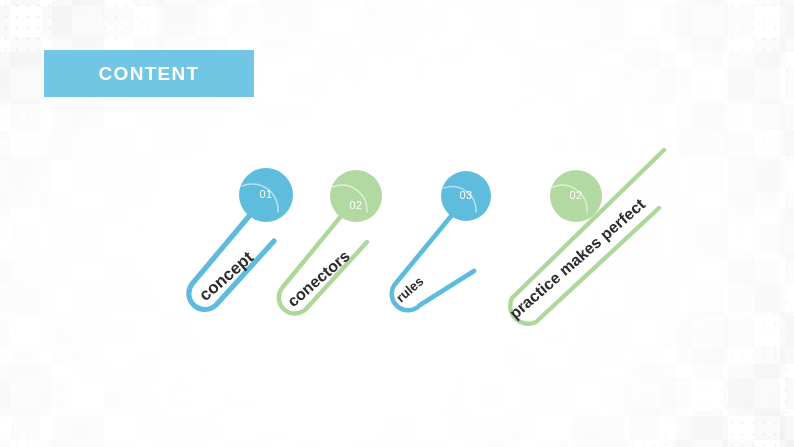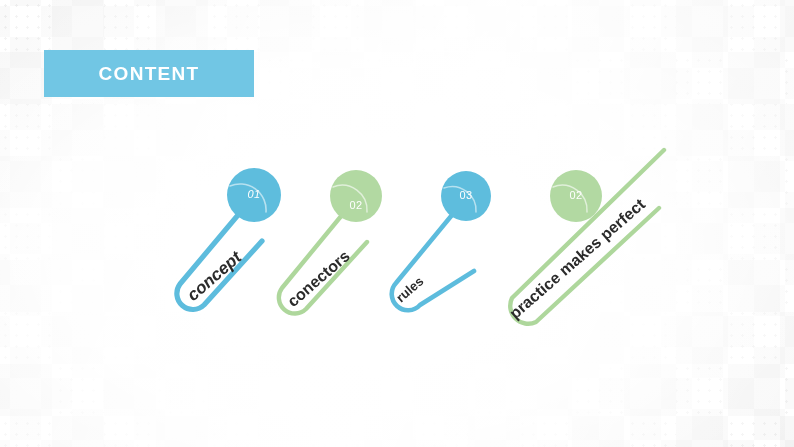--- a/index.html
+++ b/index.html
@@ -125,21 +125,21 @@
   <div class="bg-layer bg-dots"></div>
   <div class="bg-layer bg-veil"></div>
   <div class="bg-layer bg-veil2"></div>
 
   <div id="content-banner">
     <span class="banner-text">CONTENT</span>
   </div>
 
   <div class="pins-area">
 
-    <div class="pin-item" id="pin-1" style="left:4px;top:0;width:716px;height:447px;font-style:italic;">
+    <div class="pin-item" id="pin-1" style="left:16px;top:0;width:716px;height:447px;">
       <svg class="pin-svg" width="794" height="447" viewBox="0 0 794 447">
 
         <path d="M 250 196 L 176 284 A 16 16 0 0 0 200 305 L 258 241" fill="none" stroke="#5dbcdd" stroke-width="5.2" stroke-linecap="round" stroke-linejoin="round"></path>
 
         <circle cx="250" cy="195" r="27" fill="#5ebddd"></circle>
 
         <path d="M 226 186 A 26 26 0 0 1 262 212" fill="none" stroke="#ffffff" stroke-opacity="0.55" stroke-width="1.6" stroke-linecap="round"></path>
       </svg>
       <div class="pin-num" style="left:235px;top:188px;width:30px;">01</div>
       <div class="pin-label" style="left:186px;top:288px;font-size:17px;transform:rotate(-41deg);">concept</div>

